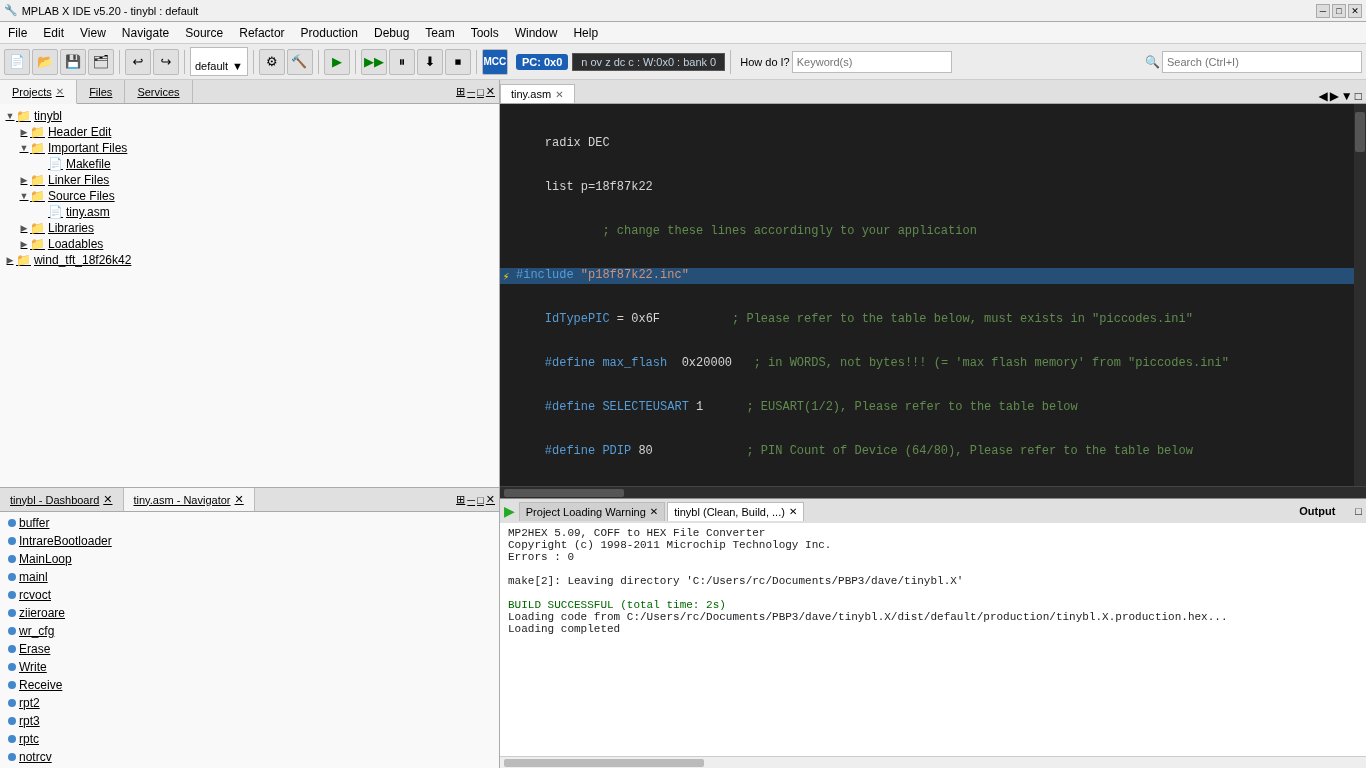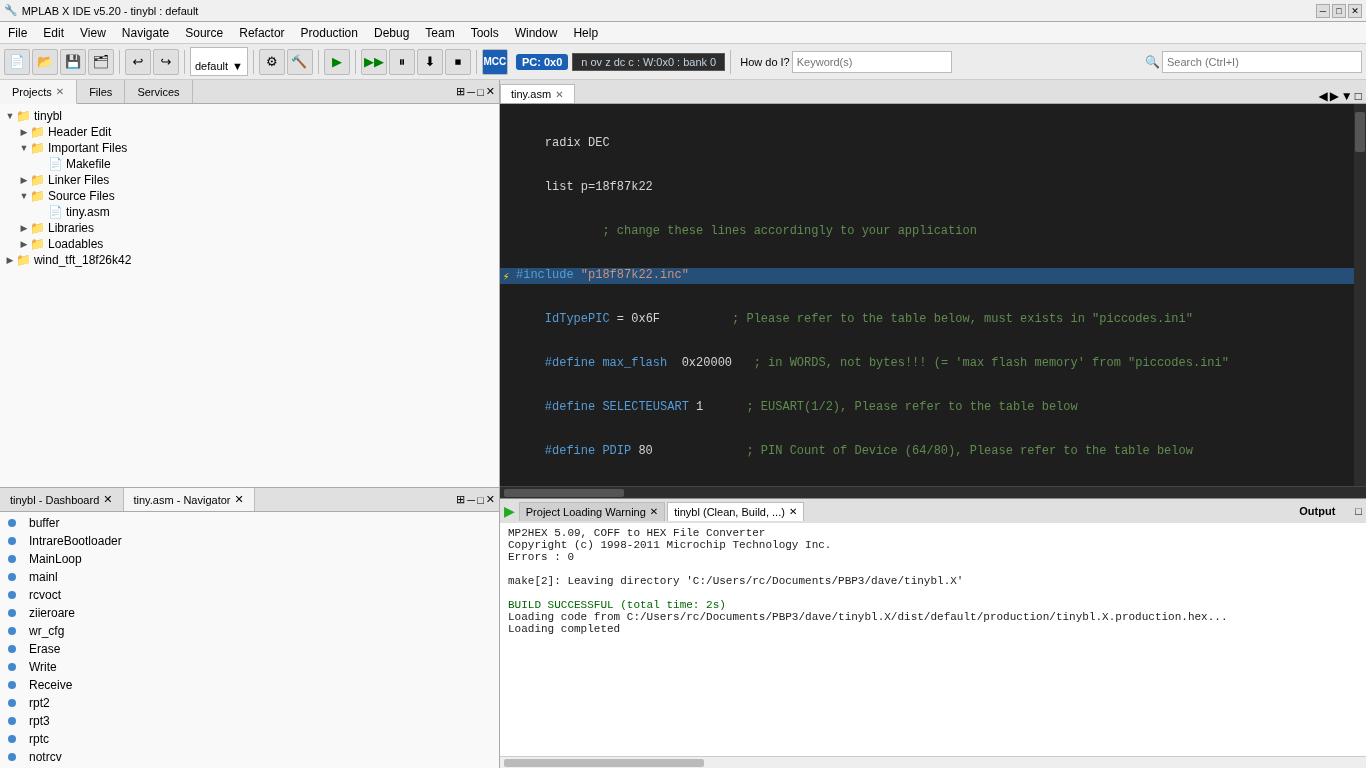--- a/index.html
+++ b/index.html
@@ -84,20 +84,21 @@
       width: 1366px;
       height: calc(768px - 80px);
     }
 
     
     #left-panel {
       width: 500px;
       display: flex;
       flex-direction: column;
       border-right: 1px solid #aaa;
+      text-decoration: underline;
     }
 
     
     #project-panel {
       flex: 1;
       display: flex;
       flex-direction: column;
       border-bottom: 1px solid #aaa;
       min-height: 200px;
     }
@@ -163,21 +164,21 @@
       overflow-y: auto;
       background: #f9f9f9;
       padding: 2px 0;
     }
     .nav-item {
       padding: 2px 8px;
       font-size: 12px;
       cursor: pointer;
       display: flex;
       align-items: center;
-      gap: 13px;
+      gap: 3px;
     }
     .nav-item .bullet { width: 8px; height: 8px; background: #4488cc; border-radius: 50%; display: inline-block; }
 
     
     #right-panel {
       flex: 1;
       display: flex;
       flex-direction: column;
     }
 

